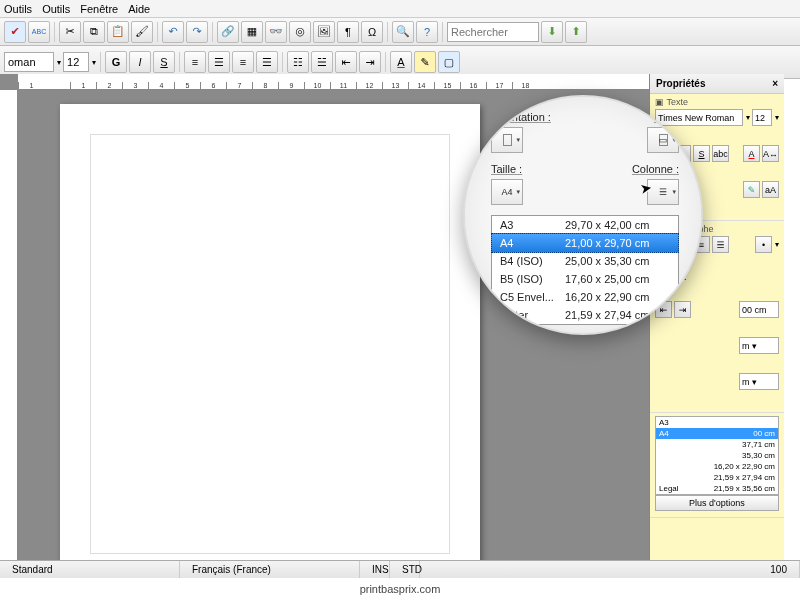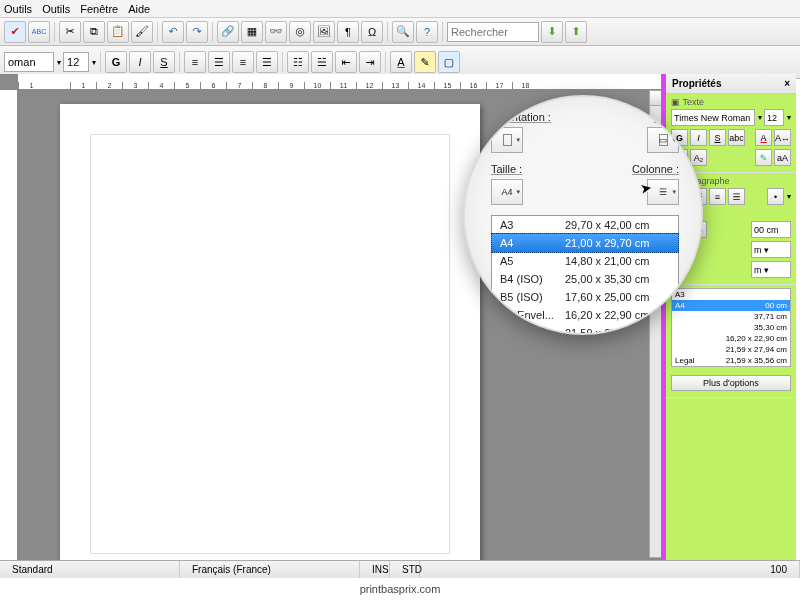--- a/index.html
+++ b/index.html
@@ -17,31 +17,31 @@
 
 .workspace { position: absolute; top: 74px; bottom: 40px; left: 0; right: 135px; background: #8a8a8a; }
 .ruler-h { position: absolute; top: 0; left: 18px; right: 0; height: 16px; background: #fff; border-bottom: 1px solid #888; font-size: 7px; display: flex; align-items: flex-end; overflow: hidden; color: #333; }
 .ruler-h .tick { width: 26px; flex: 0 0 26px; border-left: 1px solid #888; text-align: center; }
 .ruler-v { position: absolute; top: 16px; left: 0; bottom: 0; width: 18px; background: #fff; border-right: 1px solid #888; }
 .page { position: absolute; top: 30px; left: 60px; width: 420px; height: 480px; background: #fff; box-shadow: 2px 2px 6px rgba(0,0,0,0.4); }
 .page-inner { position: absolute; inset: 30px; border: 1px solid #ddd; }
 .vscroll { position: absolute; right: 2px; top: 16px; bottom: 2px; width: 14px; background: #e8e8e8; border: 1px solid #aaa; }
 .vscroll::before { content:""; position:absolute; top:0; left:0; right:0; height:14px; background:linear-gradient(#fefefe,#ddd); border-bottom:1px solid #aaa;}
 
-.sidepanel { position: absolute; top: 74px; right: 4px; bottom: 40px; width: 135px; background: #bef264; border-left: 5px solid #d946ef; font-size: 10px; }
+.sidepanel { position: absolute; top: 74px; right: 16px; bottom: 40px; width: 135px; background: #fef9c3; border-left: 1px solid #d946ef; font-size: 10px; }
 .sidepanel-title { font-weight: bold; padding: 4px 6px; border-bottom: 1px solid #ccc; display:flex; justify-content:space-between; background:linear-gradient(#f4f4f4,#e6e6e6);}
 .sidepanel-section { padding: 3px 5px; border-bottom: 1px solid #ddd; }
 .sidepanel-section .sec-head { font-size: 9px; color: #555; margin-bottom: 2px; display:flex; align-items:center; gap:3px;}
-.sp-row { display: flex; gap: 2px; margin-bottom: 3px; align-items:center;}
+.sp-row { display: flex; gap: 2px; margin-bottom: 19px; align-items:center;}
 .sp-sel { flex: 1; height: 17px; border: 1px solid #aaa; background: #fff; font-size: 9px; padding: 0 2px; display:flex; align-items:center; }
 .sp-btn { width: 17px; height: 17px; border: 1px solid #aaa; background: linear-gradient(#fefefe,#e4e4e4); font-size: 9px; display:flex; align-items:center; justify-content:center;}
 .sp-list { background:#fff; border:1px solid #aaa; font-size:8px; }
 .sp-list div { padding:1px 3px; display:flex; justify-content:space-between; white-space:nowrap; overflow:hidden;}
 .sp-list .sel { background:#3399ff; color:#fff; }
-.sp-more { height:16px; border:1px solid #aaa; background:linear-gradient(#fefefe,#e4e4e4); text-align:center; font-size:9px; line-height:14px; margin-top:8px;}
+.sp-more { height:16px; border:1px solid #aaa; background:linear-gradient(#fefefe,#e4e4e4); text-align:center; font-size:9px; line-height:14px; margin-top:0;}
 
 .statusbar { position: absolute; bottom: 22px; left: 0; right: 0; height: 18px; background: linear-gradient(#f4f4f4,#e4e4e4); border-top: 1px solid #aaa; display: flex; align-items: center; font-size: 10px; }
 .status-cell { border-right: 1px solid #ccc; padding: 0 12px; height: 100%; display: flex; align-items: center; }
 
 .footer { position: absolute; bottom: 0; left: 0; right: 0; height: 22px; background: #fff; display: flex; align-items: center; justify-content: center; font-size: 11px; color: #444; }
 
 
 .magnifier {
   position: absolute; top: 95px; left: 463px; width: 240px; height: 240px;
   border-radius: 50%; background: #f6f6f6; border: 2px solid #ddd;
@@ -296,24 +296,20 @@
     <div class="mag-list">
       <div class="mag-list-row">
           <span class="c1">A3</span>
           <span>29,70 x 42,00 cm</span>
         </div>
       <div class="mag-list-row selected">
           <span class="c1">A4</span>
           <span>21,00 x 29,70 cm</span>
         </div>
       <div class="mag-list-row">
-          <span class="c1">A5</span>
-          <span>14,80 x 21,00 cm</span>
-        </div>
-      <div class="mag-list-row">
           <span class="c1">B4 (ISO)</span>
           <span>25,00 x 35,30 cm</span>
         </div>
       <div class="mag-list-row">
           <span class="c1">B5 (ISO)</span>
           <span>17,60 x 25,00 cm</span>
         </div>
       <div class="mag-list-row">
           <span class="c1">C5 Envel...</span>
           <span>16,20 x 22,90 cm</span>

